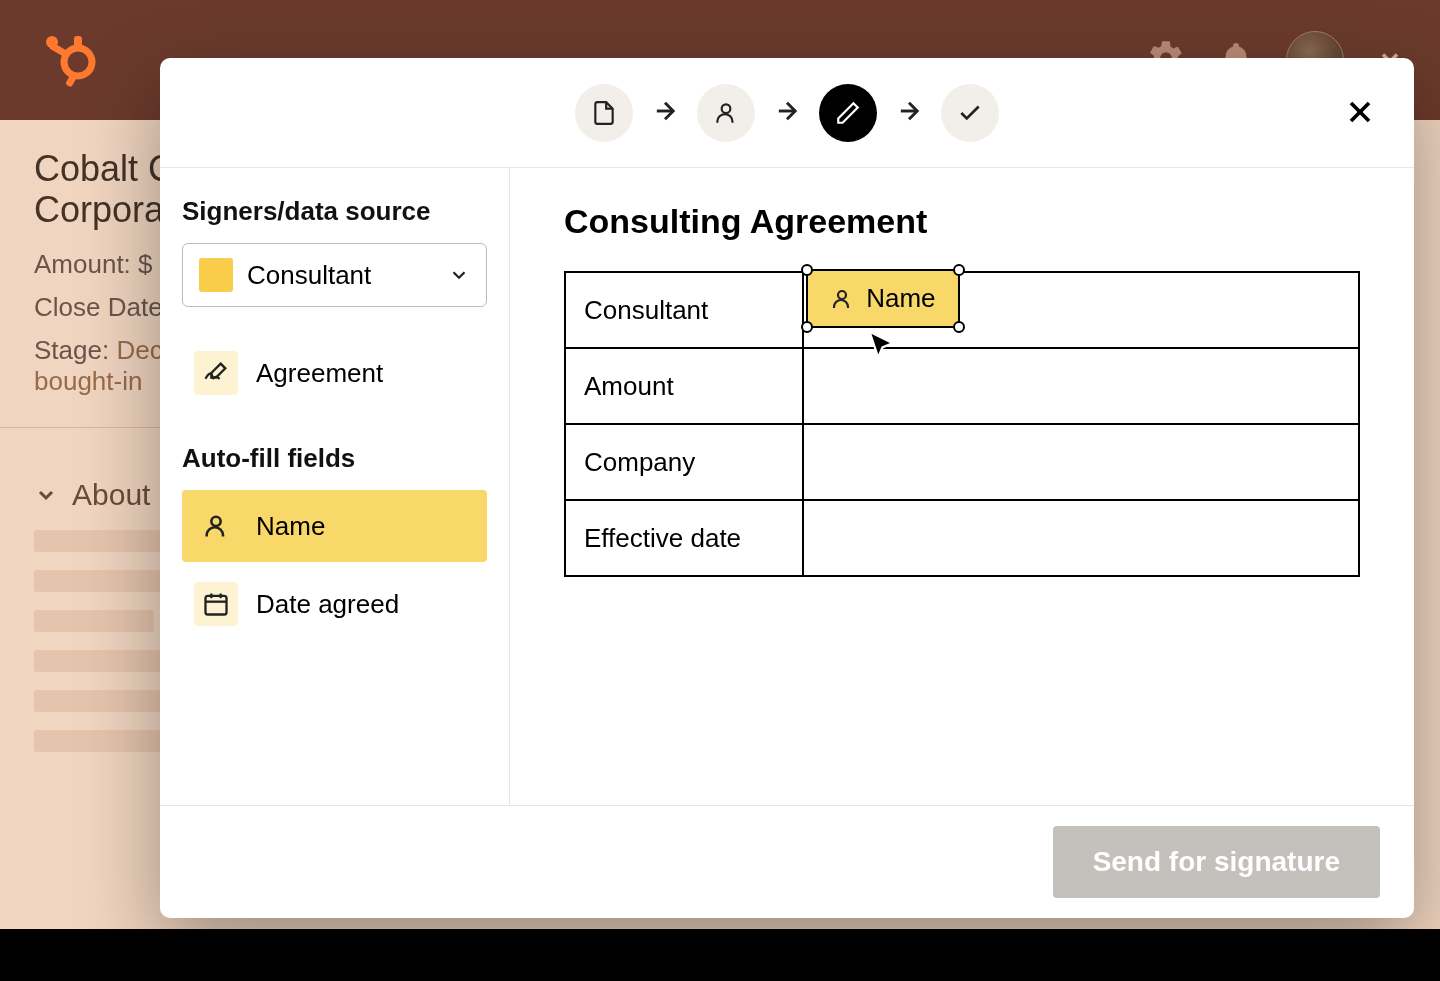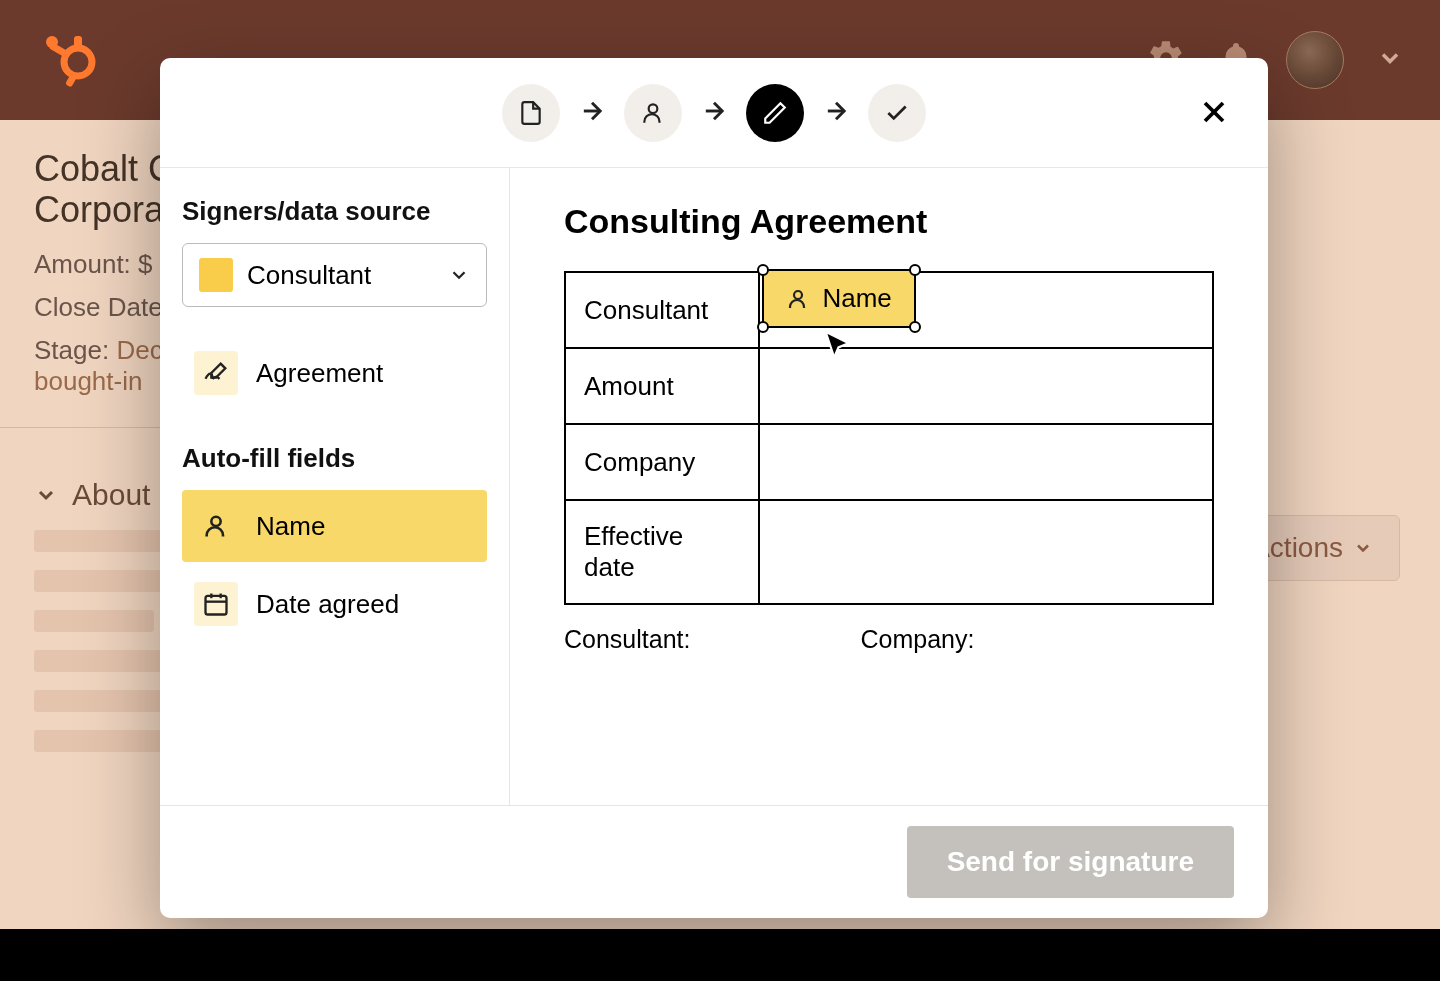--- a/index.html
+++ b/index.html
@@ -69,21 +69,21 @@
 }
 
 .bottom-bar {
   position:absolute; bottom:0; left:0; right:0; height:52px; background:#000;
 }
 
 
 .modal {
   position:absolute;
   top:58px; left:160px;
-  width:1108px; height:860px;
+  width:1254px; height:860px;
   background:#fff;
   border-radius:10px;
   box-shadow: 0 30px 80px rgba(0,0,0,0.35);
   display:flex;
   flex-direction:column;
 }
 .modal-header {
   height:110px;
   display:flex; align-items:center; justify-content:center;
   position:relative;
@@ -364,24 +364,20 @@
         <tr>
           <td class="label">Company</td>
           <td class="value"></td>
         </tr>
         <tr>
           <td class="label">Effective date</td>
           <td class="value"></td>
         </tr>
       </tbody>
         </table>
-      <div class="sign-line">
-        <span>Consultant:</span>
-        <span>Company:</span>
-      </div>
     </div>
   </div>
 
   <div class="modal-footer">
     <button class="send-btn">Send for signature</button>
   </div>
 </div>
 
 <div class="bottom-bar"></div>
 

